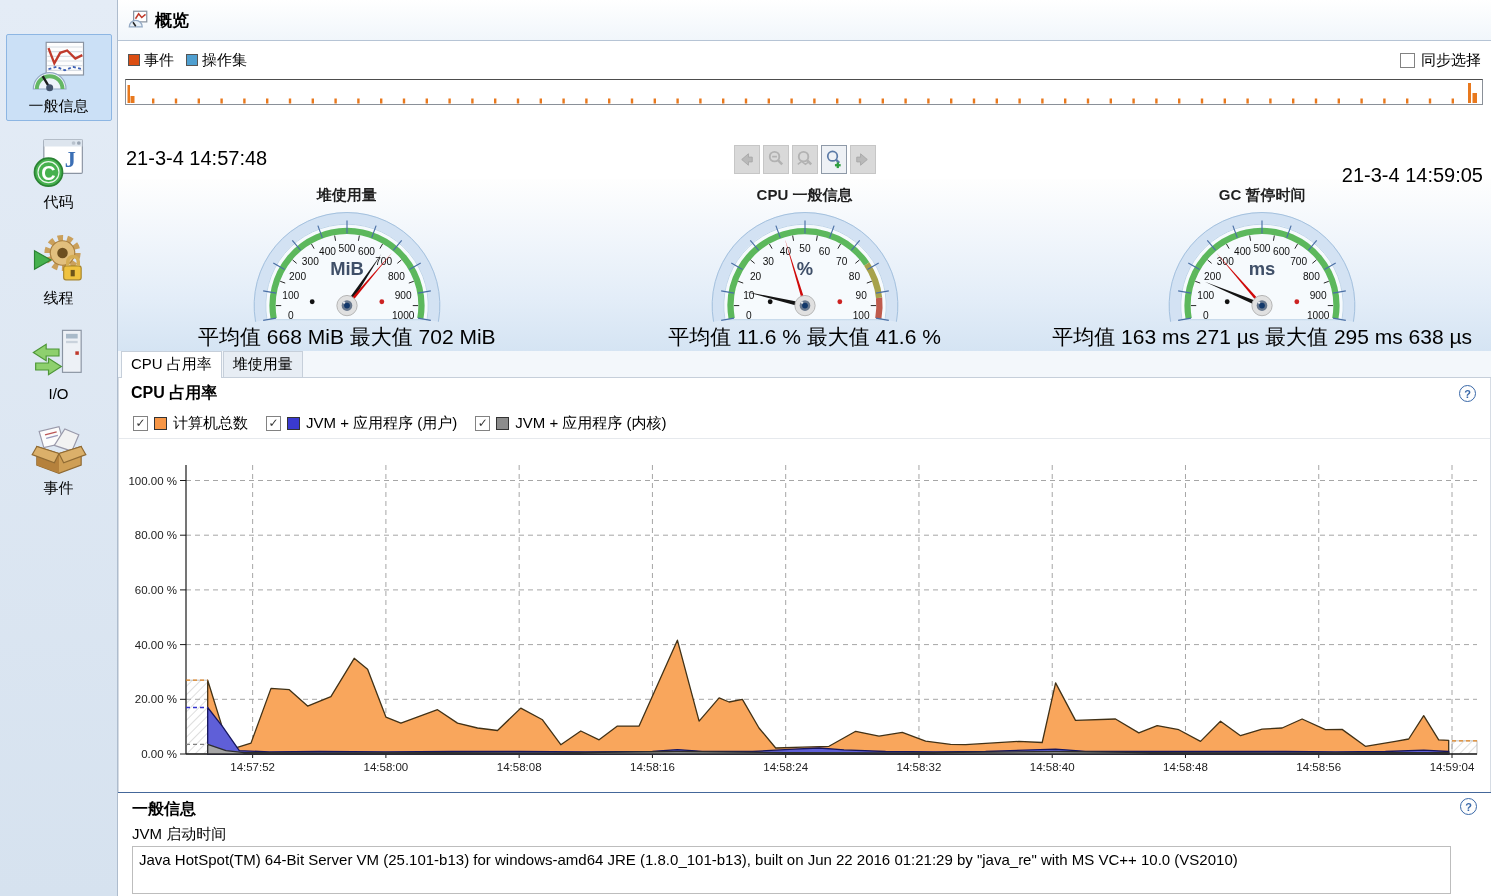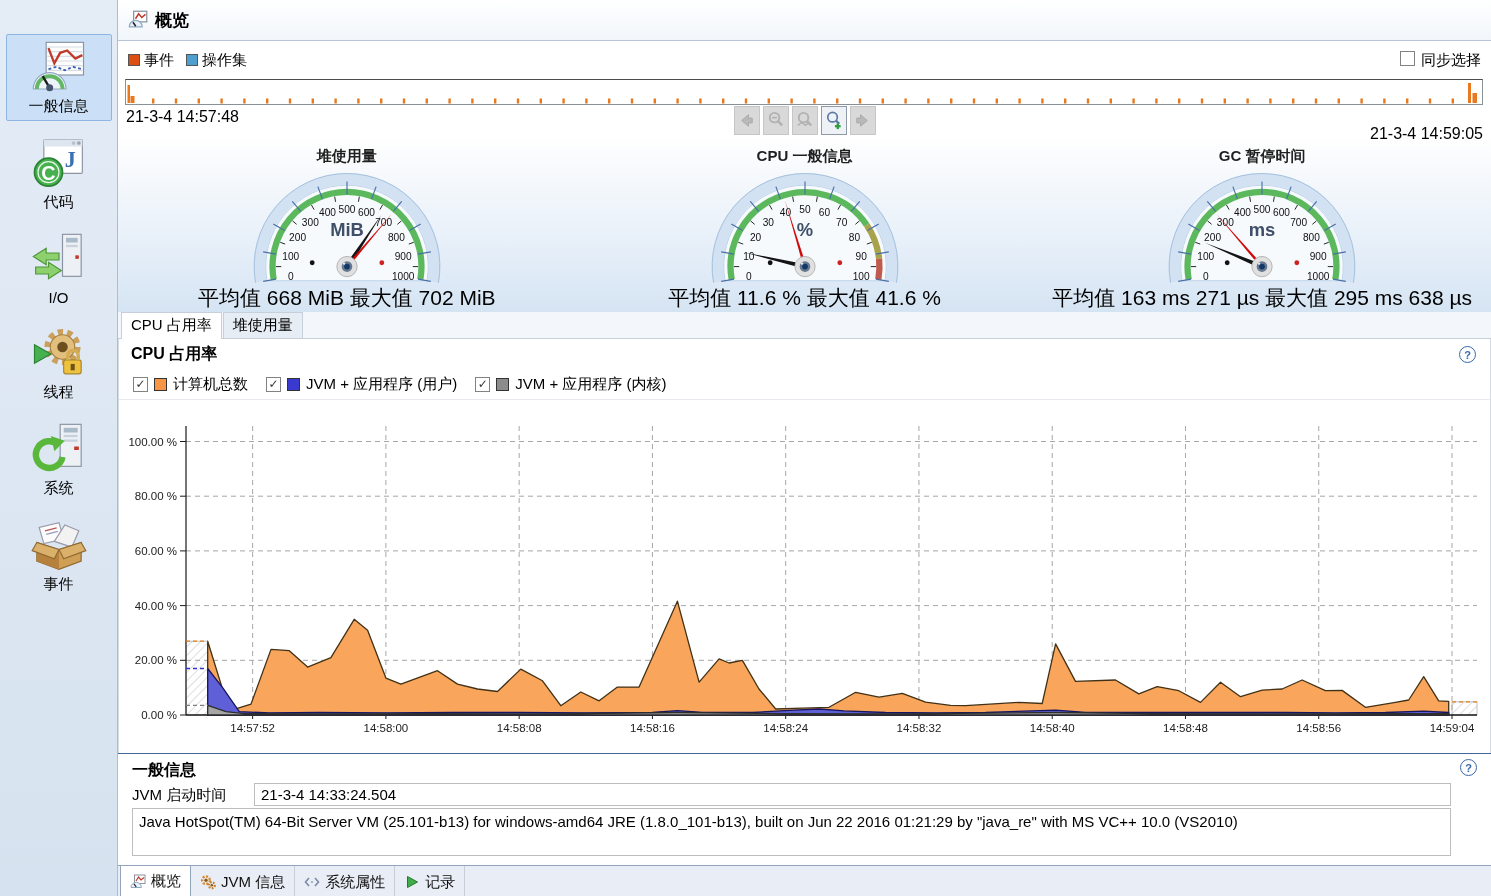--- a/index.html
+++ b/index.html
@@ -18,28 +18,28 @@
   .main{flex:1;display:flex;flex-direction:column;min-width:0;}
   .title-bar{height:40px;flex-shrink:0;border-bottom:1px solid #b6c4d5;display:flex;align-items:center;padding-left:10px;gap:7px;background:linear-gradient(180deg,#ffffff,#f1f6fb);font-weight:bold;font-size:17px;}
   .title-icon{width:20px;height:20px;}
   .title-icon svg{width:100%;height:100%;}
 
   .toolbar-row{height:38px;flex-shrink:0;display:flex;align-items:center;padding:0 10px;position:relative;}
   .tl-legend{display:flex;align-items:center;gap:12px;z-index:1;}
   .legend-chip{display:flex;align-items:center;gap:4px;font-size:15px;}
   .chip-swatch{width:10px;height:10px;border:1px solid #555;}
   .interval-label{position:absolute;left:0;right:0;text-align:center;font-size:15px;}
-  .sync-wrap{margin-left:auto;display:flex;gap:6px;z-index:1;}
+  .sync-wrap{margin-left:auto;display:flex;align-items:center;gap:6px;z-index:1;}
   .checkbox{width:15px;height:15px;box-sizing:border-box;background:#fff;border:1px solid #828282;display:inline-flex;align-items:center;justify-content:center;font-size:12px;line-height:1;color:#333;}
 
   .timeline-wrap{height:27px;flex-shrink:0;padding:0 8px 0 7px;}
   .timeline-track{height:26px;box-sizing:border-box;border:1px solid #8a9098;border-top-color:#4d4d4d;background:#fff;}
   .timeline-track svg{display:block;width:100%;height:24px;}
 
-  .time-row{height:34px;flex-shrink:0;position:relative;font-size:16px;}
+  .time-row{height:34px;flex-shrink:0;position:relative;font-size:20px;margin-top:39px;}
   .time-start{position:absolute;left:8px;top:2px;}
   .time-end{position:absolute;right:8px;top:19px;}
   .nav-buttons{position:absolute;left:50%;transform:translateX(-50%);top:0;display:flex;gap:3px;}
   .nav-btn{width:26px;height:29px;box-sizing:border-box;background:#d9d9d9;border:1px solid #c6c6c6;display:flex;align-items:center;justify-content:center;}
   .nav-btn.enabled{background:#eef1f5;border-color:#8f9aa8;}
   .nav-btn svg{width:21px;height:23px;}
 
   .gauges-row{height:172px;flex-shrink:0;background:linear-gradient(180deg,#fefefe 0%,#e3edf8 70%,#d5e4f3 100%);display:flex;}
   .gauge-block{flex:1;display:flex;flex-direction:column;align-items:center;padding-top:7px;}
   .gauge-title{font-weight:bold;font-size:15px;color:#1f1f1f;}
@@ -102,52 +102,40 @@
             <circle cx="36.5" cy="6" r="1.6" fill="#b8c2cd"></circle>
             <text x="29" y="27" font-size="19" font-weight="bold" fill="#3b6fb5" font-family="serif">J</text>
             <circle cx="15" cy="31" r="12" fill="#46b14e" stroke="#2a8333" stroke-width="1.5"></circle>
             <circle cx="15" cy="31" r="9" fill="none" stroke="#e9f7ea" stroke-width="1"></circle>
             <text x="15" y="37.5" font-size="17" font-weight="bold" fill="#fff" text-anchor="middle">C</text>
           </svg></div>
         <div class="side-label">代码</div>
       </div>
       <div class="side-item">
         <div class="side-icon"><svg viewBox="0 0 48 48">
-            <rect x="27" y="2" width="16" height="36" fill="#edf1f6" stroke="#8a94a2"></rect>
-            <rect x="30" y="5" width="10" height="4" fill="#a9bac9"></rect>
-            <rect x="30" y="11" width="10" height="2" fill="#c9d2dc"></rect>
-            <rect x="38" y="20" width="3" height="3" fill="#c0392b"></rect>
-            <polygon points="2,21 13,14 13,18 24,18 24,24 13,24 13,28" fill="#8ed06e" stroke="#4d9637"></polygon>
-            <polygon points="4,30 15,30 15,26 26,33 15,40 15,36 4,36" fill="#8ed06e" stroke="#4d9637"></polygon>
-          </svg></div>
-        <div class="side-label">I/O</div>
-      </div>
-      <div class="side-item">
-        <div class="side-icon"><svg viewBox="0 0 48 48">
             <circle cx="27" cy="18" r="12.5" fill="none" stroke="#caa05c" stroke-width="6" stroke-dasharray="4.4 3.4"></circle>
             <circle cx="27" cy="18" r="10.5" fill="#e2bf7d" stroke="#a97f3f"></circle>
             <circle cx="27" cy="18" r="4.5" fill="#6d4f1f"></circle>
             <polygon points="3,16 17,24 3,32" fill="#46b14e" stroke="#2a8333"></polygon>
             <rect x="28" y="29" width="15" height="12" rx="2" fill="#efc23e" stroke="#a8862e"></rect>
             <path d="M31.5 29 v-3.5 a4.5 4.5 0 0 1 9 0 V29" fill="none" stroke="#d5ad55" stroke-width="3"></path>
             <rect x="34" y="32.5" width="3.5" height="5.5" fill="#6d541a"></rect>
           </svg></div>
         <div class="side-label">线程</div>
       </div>
       <div class="side-item">
         <div class="side-icon"><svg viewBox="0 0 48 48">
-            <rect x="25" y="2" width="18" height="36" fill="#edf1f6" stroke="#8a94a2"></rect>
-            <rect x="28" y="5" width="12" height="4" fill="#a9bac9"></rect>
-            <rect x="28" y="11" width="12" height="2" fill="#c9d2dc"></rect>
-            <rect x="28" y="15" width="12" height="2" fill="#c9d2dc"></rect>
-            <rect x="37" y="21" width="4" height="3" fill="#c0392b"></rect>
-            <path d="M27 30 a11.5 11.5 0 1 1 -3.4 -10.4" fill="none" stroke="#59b83c" stroke-width="5.5"></path>
-            <polygon points="17,12 29,16 20,25" fill="#59b83c"></polygon>
+            <rect x="27" y="2" width="16" height="36" fill="#edf1f6" stroke="#8a94a2"></rect>
+            <rect x="30" y="5" width="10" height="4" fill="#a9bac9"></rect>
+            <rect x="30" y="11" width="10" height="2" fill="#c9d2dc"></rect>
+            <rect x="38" y="20" width="3" height="3" fill="#c0392b"></rect>
+            <polygon points="2,21 13,14 13,18 24,18 24,24 13,24 13,28" fill="#8ed06e" stroke="#4d9637"></polygon>
+            <polygon points="4,30 15,30 15,26 26,33 15,40 15,36 4,36" fill="#8ed06e" stroke="#4d9637"></polygon>
           </svg></div>
-        <div class="side-label">系统</div>
+        <div class="side-label">I/O</div>
       </div>
       <div class="side-item">
         <div class="side-icon"><svg viewBox="0 0 48 48">
             <polygon points="11,22 7,8 24,4 28,18" fill="#fcfcfc" stroke="#99a"></polygon>
             <line x1="12" y1="11" x2="22" y2="8.5" stroke="#b55"></line>
             <line x1="13" y1="14" x2="23" y2="11.5" stroke="#99b"></line>
             <polygon points="20,20 29,6 41,11 35,25" fill="#f2f2f2" stroke="#99a"></polygon>
             <polygon points="5,21 24,27 43,21 43,37 24,44 5,37" fill="#cf9f55" stroke="#8f6a33"></polygon>
             <polygon points="5,21 24,27 24,44 5,37" fill="#b5813c"></polygon>
             <polygon points="5,21 1,28 20,35 24,27" fill="#dbb06a" stroke="#8f6a33"></polygon>
@@ -557,21 +545,20 @@
           </svg>
         </div>
     </div>
 
     <div class="info-section">
       <div class="info-title">一般信息</div>
       <div class="help-btn" style="top:5px;">?</div>
       <div id="info-rows">
           <div class="info-row">
             <div class="info-label">JVM 启动时间</div>
-            <div class="info-value">21-3-4 14:33:24.504</div>
           </div>
           <div class="info-row">
             <div class="info-value tall">Java HotSpot(TM) 64-Bit Server VM (25.101-b13) for windows-amd64 JRE (1.8.0_101-b13), built on Jun 22 2016 01:21:29 by "java_re" with MS VC++ 10.0 (VS2010)</div>
           </div>
         </div>
     </div>
 
     <div class="bottom-tabs">
         <div class="btab active">
           <span style="display:flex">

